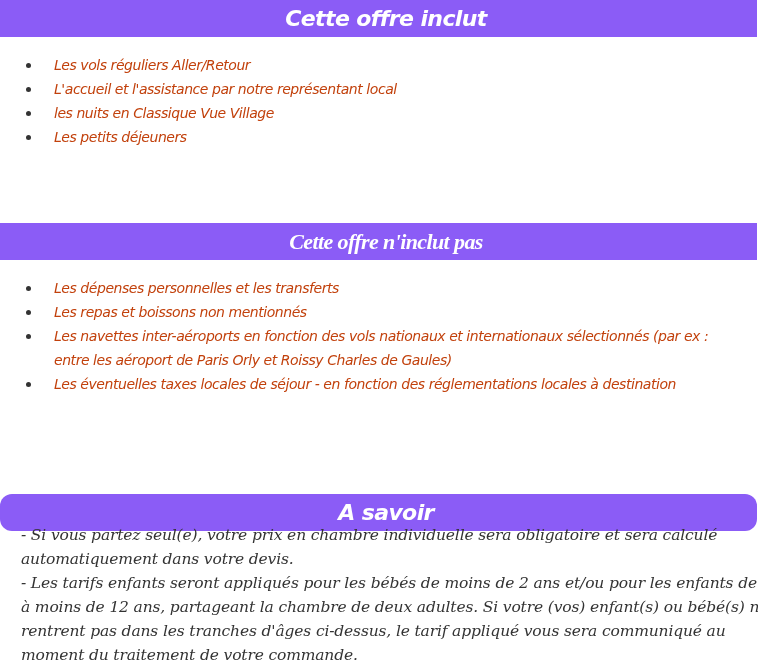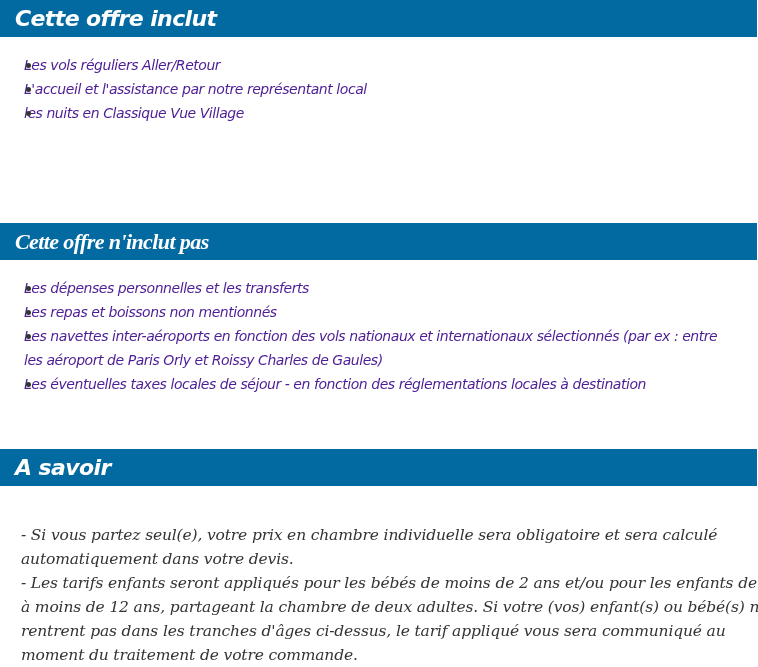--- a/index.html
+++ b/index.html
@@ -12,48 +12,49 @@
       height: 667px;
       overflow: hidden;
       position: relative;
       font-family: "Liberation Sans", "DejaVu Sans", sans-serif;
     }
     .section-header {
       position: absolute;
       left: 0;
       width: 757px;
       height: 37px;
-      background: #0369a1;
+      background: #8b5cf6;
       color: #ffffff;
       font-family: "DejaVu Sans", "Liberation Sans", sans-serif;
       font-style: italic;
       font-weight: bold;
       font-size: 22px;
       line-height: 37px;
       box-sizing: border-box;
       padding-left: 15px;
       letter-spacing: -0.6px;
       white-space: nowrap;
+      text-align: center;
     }
     .bullet-list {
       position: absolute;
       left: 0;
       width: 740px;
       margin: 0;
       padding: 0;
       list-style: none;
     }
     .bullet-list li {
       position: relative;
-      padding-left: 24px;
+      padding-left: 54px;
       font-family: "DejaVu Sans", "Liberation Sans", sans-serif;
       font-style: italic;
       font-size: 14px;
       line-height: 24px;
-      color: #4c1d95;
+      color: #c2410c;
       letter-spacing: -0.45px;
     }
     .bullet-list li::before {
       content: "";
       position: absolute;
       left: 26px;
       top: 10px;
       width: 5px;
       height: 5px;
       border-radius: 50%;
@@ -78,29 +79,30 @@
   </style>
 </head>
 <body>
 
 <div class="section-header" style="top:0;">Cette offre inclut</div>
 
 <ul class="bullet-list" style="top:53px;">
   <li>Les vols réguliers Aller/Retour</li>
   <li>L'accueil et l'assistance par notre représentant local</li>
   <li>les nuits en Classique Vue Village</li>
+  <li>Les petits déjeuners</li>
 </ul>
 
 <div class="section-header" style="top:223px;font-family:Liberation Serif, serif;">Cette offre n'inclut pas</div>
 
 <ul class="bullet-list" style="top:276px; width:720px;">
   <li>Les dépenses personnelles et les transferts</li>
   <li>Les repas et boissons non mentionnés</li>
   <li>Les navettes inter-aéroports en fonction des vols nationaux et internationaux sélectionnés (par ex : entre les aéroport de Paris Orly et Roissy Charles de Gaules)</li>
   <li>Les éventuelles taxes locales de séjour - en fonction des réglementations locales à destination</li>
 </ul>
 
-<div class="section-header" style="top:449px;">A savoir</div>
+<div class="section-header" style="top:494px;border-radius:12px;">A savoir</div>
 
 <div class="savoir-body">
   <p>- Si vous partez seul(e), votre prix en chambre individuelle sera obligatoire et sera calculé automatiquement dans votre devis.</p>
   <p>- Les tarifs enfants seront appliqués pour les bébés de moins de 2 ans et/ou pour les enfants de 2 à moins de 12 ans, partageant la chambre de deux adultes. Si votre (vos) enfant(s) ou bébé(s) ne rentrent pas dans les tranches d'âges ci-dessus, le tarif appliqué vous sera communiqué au moment du traitement de votre commande.</p>
 </div>
 
 </body></html>

